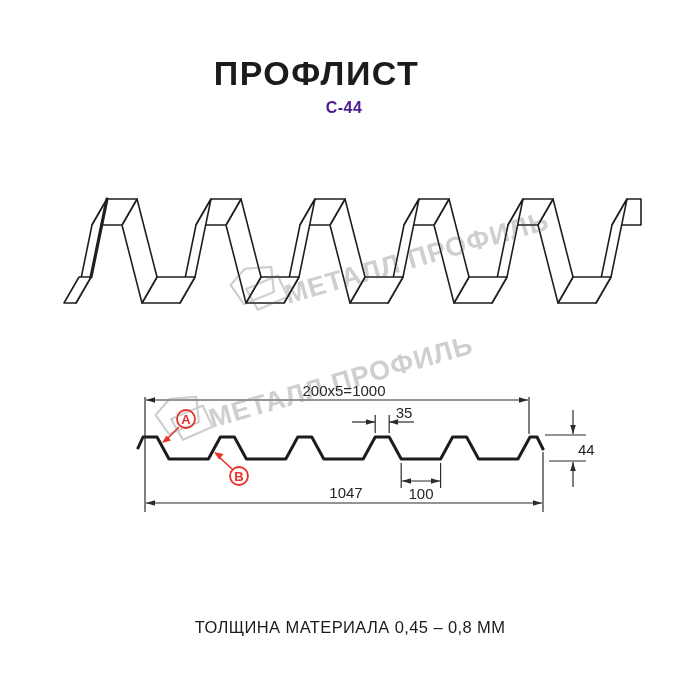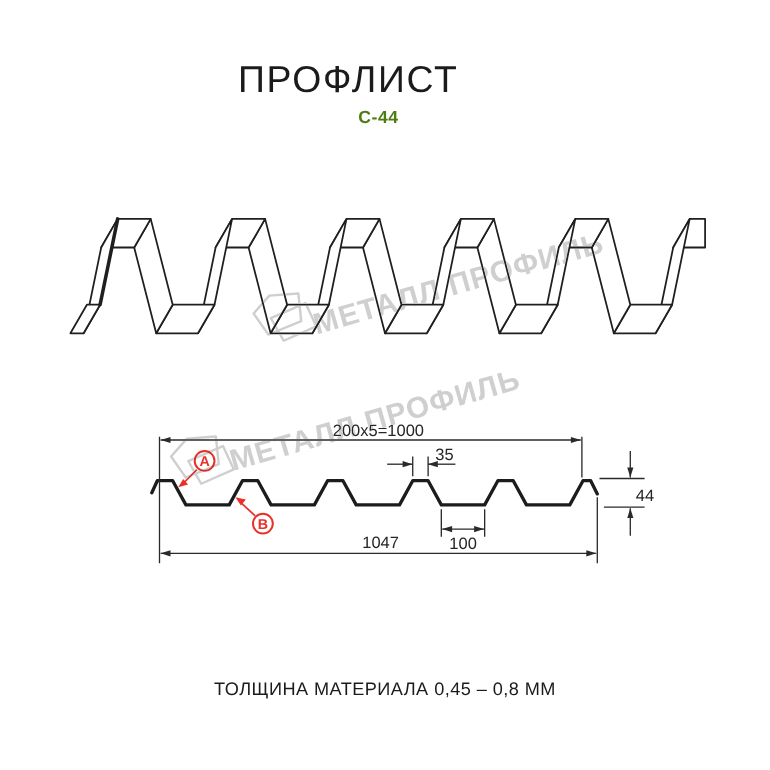--- a/index.html
+++ b/index.html
@@ -1,21 +1,21 @@
 <!DOCTYPE html>
 <html><head>
 <meta charset="utf-8">
 <style>
   html,body{margin:0;padding:0;background:#ffffff;}
   body{width:700px;height:700px;position:relative;overflow:hidden;
        font-family:"Liberation Sans",sans-serif;color:#1b1b1b;}
   .page-title{position:absolute;left:0;top:54px;width:633px;text-align:center;
-       font-size:34px;font-weight:400;letter-spacing:1.5px;color:#1b1b1b;}
+       font-size:34px;font-weight:700;letter-spacing:1.5px;color:#1b1b1b;}
   .page-model{position:absolute;left:0;top:99px;width:688px;text-align:center;
-       font-size:16px;font-weight:700;letter-spacing:.5px;color:#4d7c0f;}
+       font-size:16px;font-weight:700;letter-spacing:.5px;color:#4c1d95;}
   .footer-note{position:absolute;left:0;top:618px;width:700px;text-align:center;
        font-size:16.5px;font-weight:400;letter-spacing:.4px;color:#1b1b1b;}
   svg{position:absolute;left:0;top:0;}
   .dim-line{stroke:#2a2a2a;stroke-width:1.2;fill:none;}
   .dim-arrow{fill:#2a2a2a;stroke:none;}
   .dim-text{font-family:"Liberation Sans",sans-serif;font-size:15px;fill:#262626;}
   .profile{fill:none;stroke:#1c1c1c;stroke-width:3;stroke-linejoin:round;stroke-linecap:round;}
   .face{fill:#ffffff;stroke:#1f1f1f;stroke-width:1.6;stroke-linejoin:round;}
   .wm{mix-blend-mode:darken;}
   .wm-text{font-family:"Liberation Sans",sans-serif;font-size:27px;font-weight:700;

